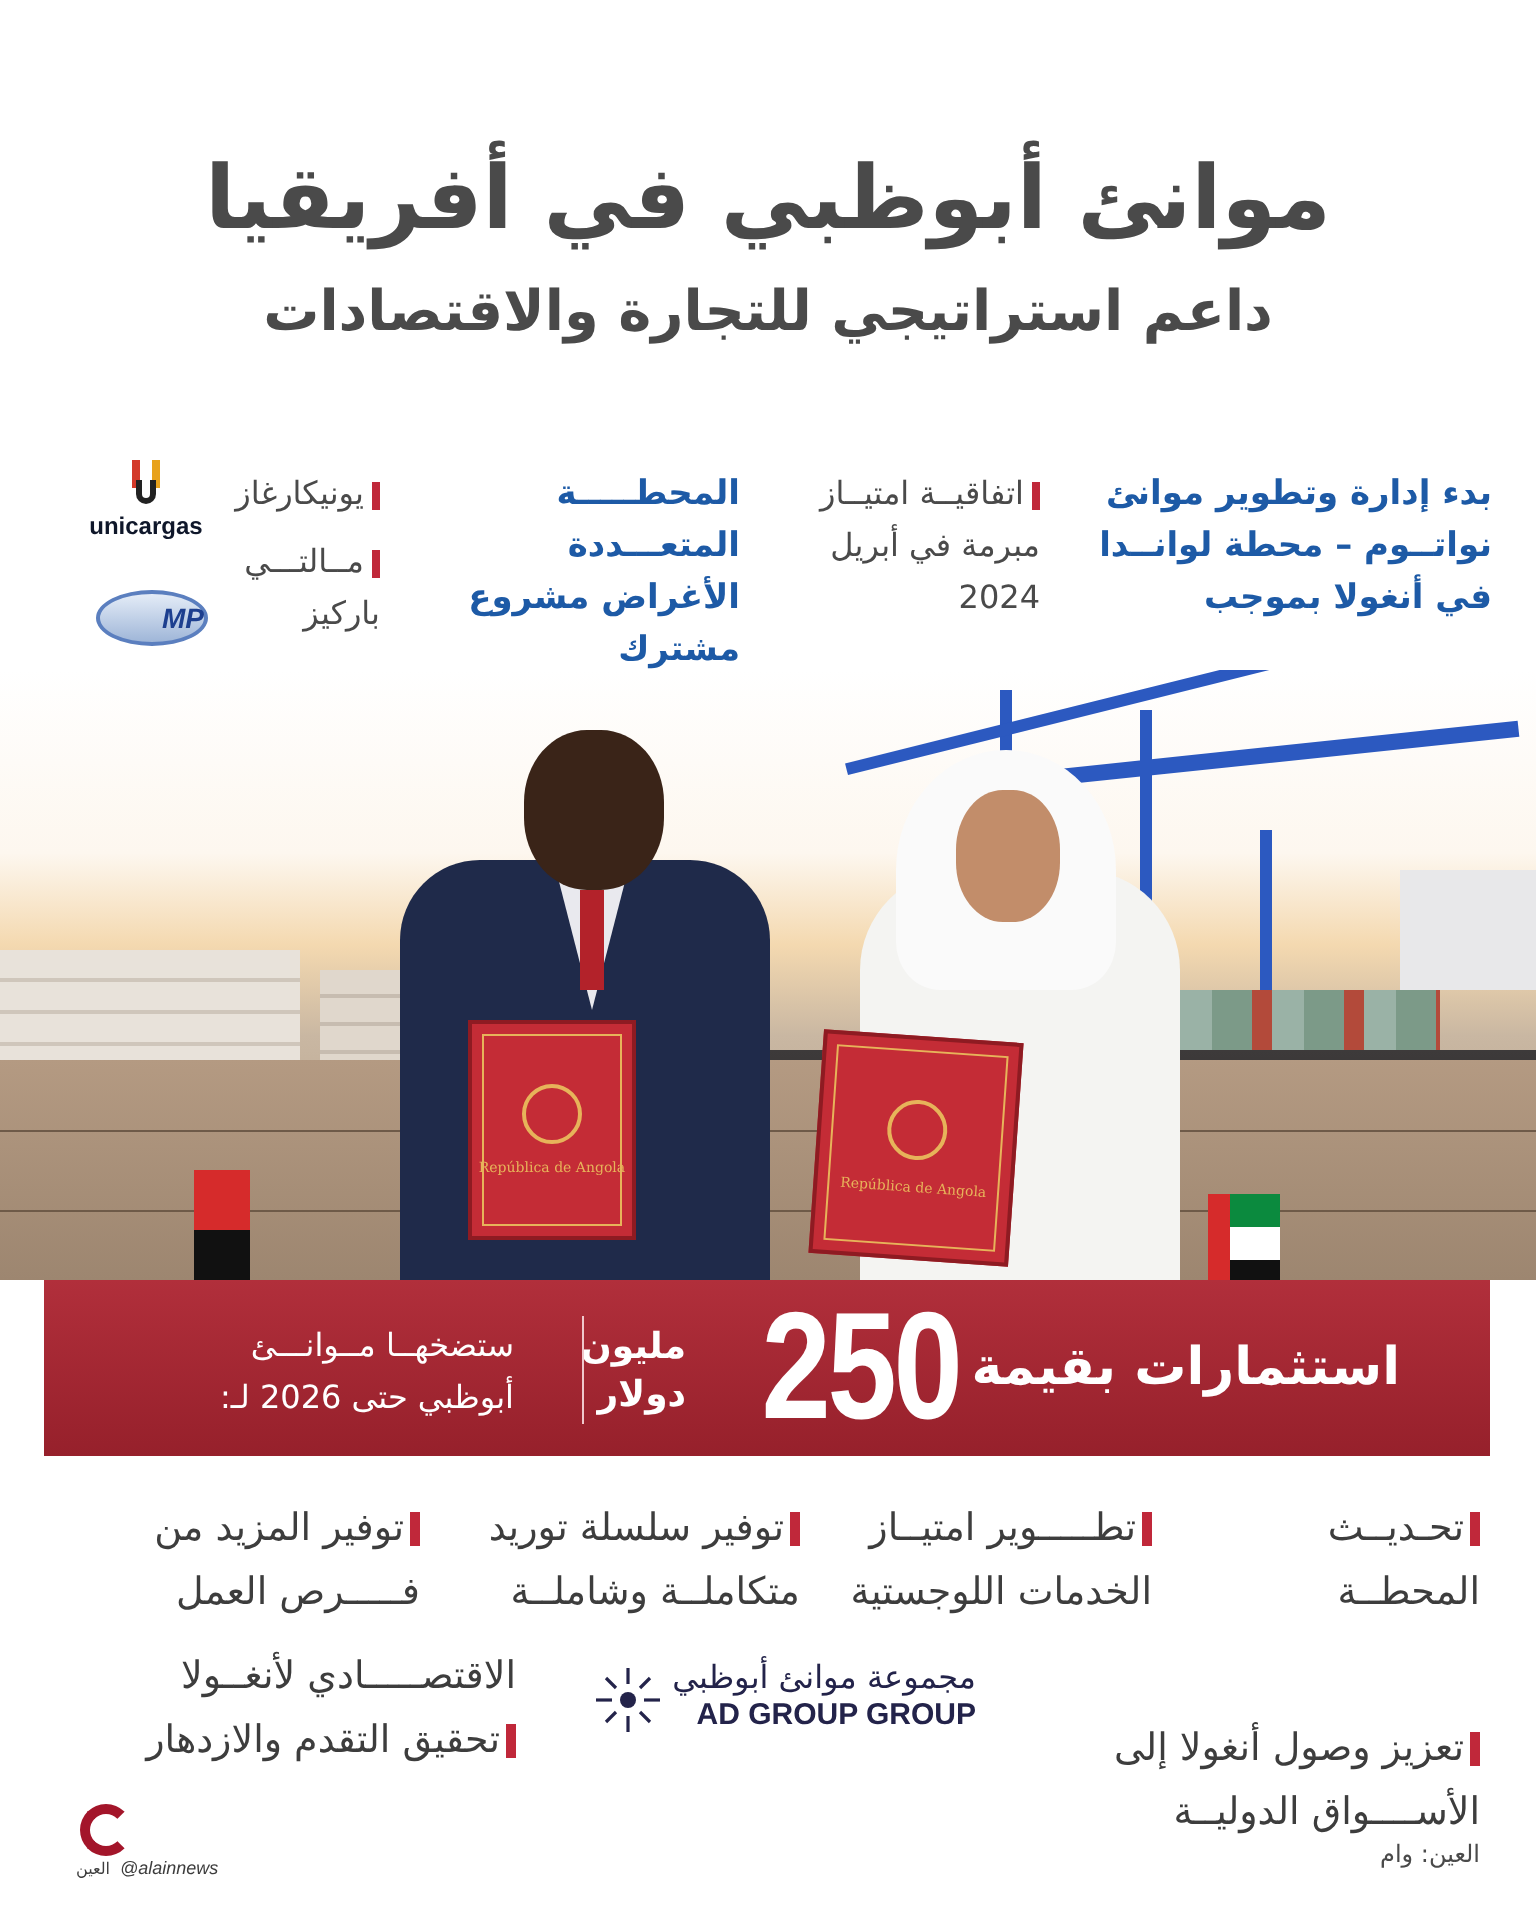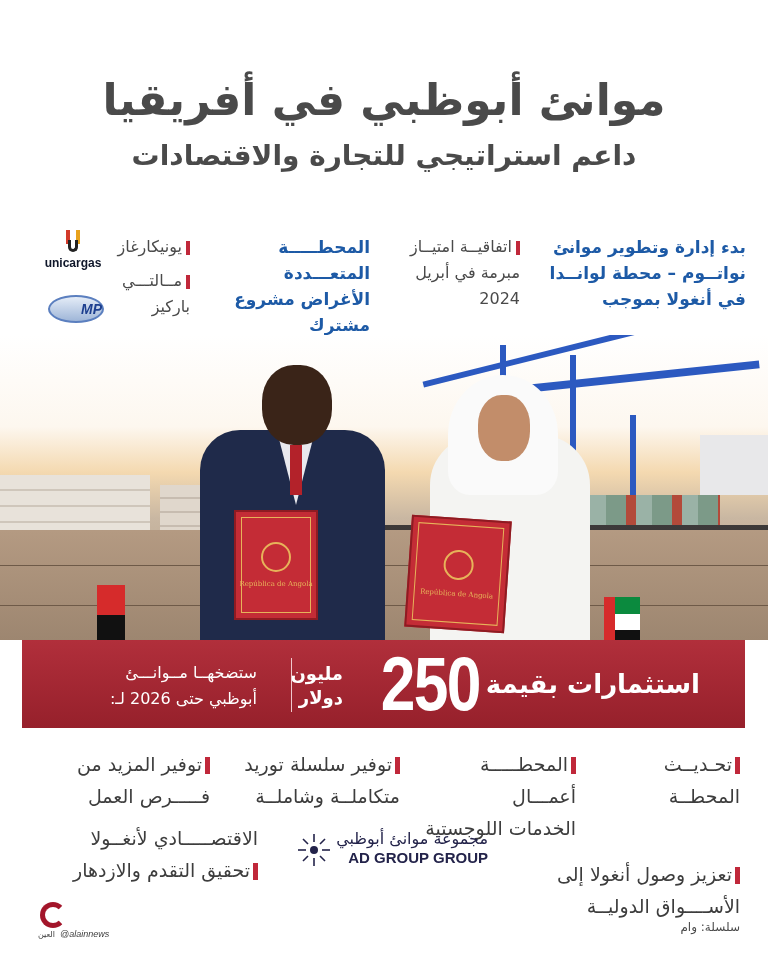--- a/index.html
+++ b/index.html
@@ -186,21 +186,21 @@
     <div>ستضخهــا مــوانـــئ</div>
     <div>أبوظبي حتى 2026 لـ:</div>
   </div>
 </div>
 
 <div class="item i1">
   <div><span class="bullet"></span><span>تحـديــث</span></div>
   <div>المحطــة</div>
 </div>
 <div class="item i2">
-  <div><span class="bullet"></span><span>المحطـــــة أعمـــال</span></div>
+  <div><span class="bullet"></span><span>تطـــــوير امتيــاز</span></div>
   <div>الخدمات اللوجستية</div>
 </div>
 <div class="item i3">
   <div><span class="bullet"></span><span>توفير سلسلة توريد</span></div>
   <div>متكاملــة وشاملــة</div>
 </div>
 <div class="item i4">
   <div><span class="bullet"></span><span>توفير المزيد من</span></div>
   <div>فـــــرص العمل</div>
 </div>
@@ -224,18 +224,18 @@
       <line x1="7" y1="7" x2="12" y2="12"></line>
         <line x1="24" y1="24" x2="29" y2="29"></line>
       <line x1="29" y1="7" x2="24" y2="12"></line>
         <line x1="12" y1="24" x2="7" y2="29"></line>
     </g>
   </svg>
   <div class="ar">مجموعة موانئ أبوظبي</div>
   <div class="en">AD GROUP GROUP</div>
 </div>
 
-<div class="footer-source">سلسلة: وام</div>
+<div class="footer-source">العين: وام</div>
 <div class="footer-logo">
   <div class="circle"></div>
   <div class="brand">العين</div>
   <div class="handle">@alainnews</div>
 </div>
 
 </body></html>

